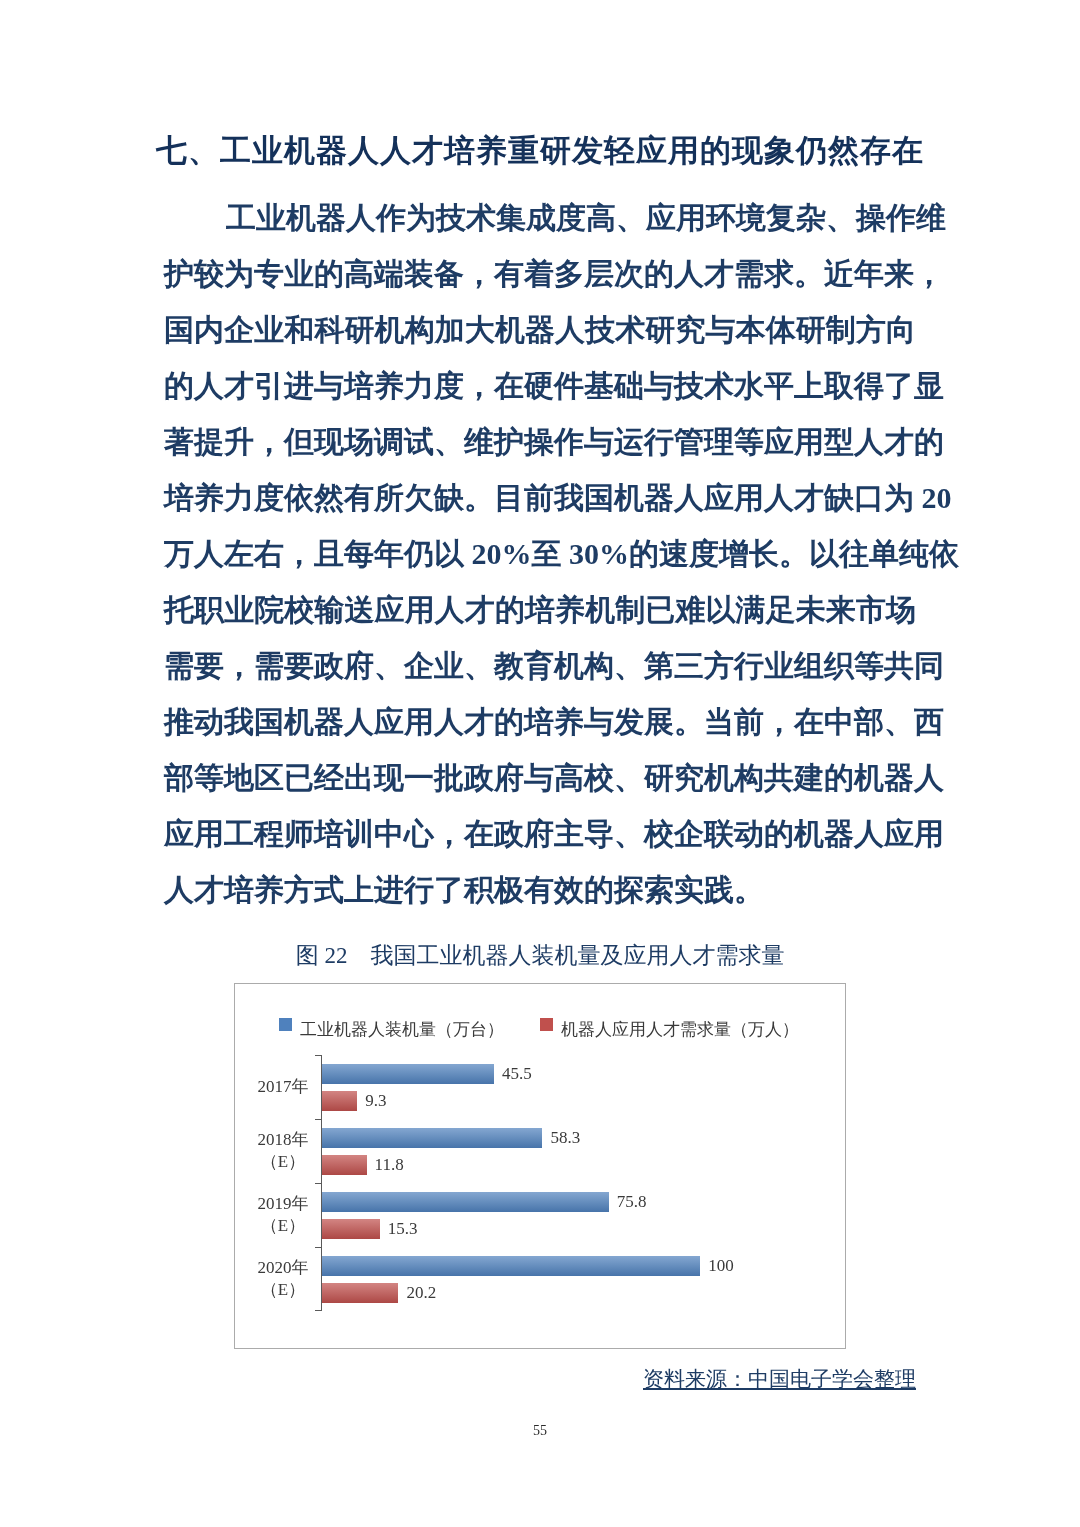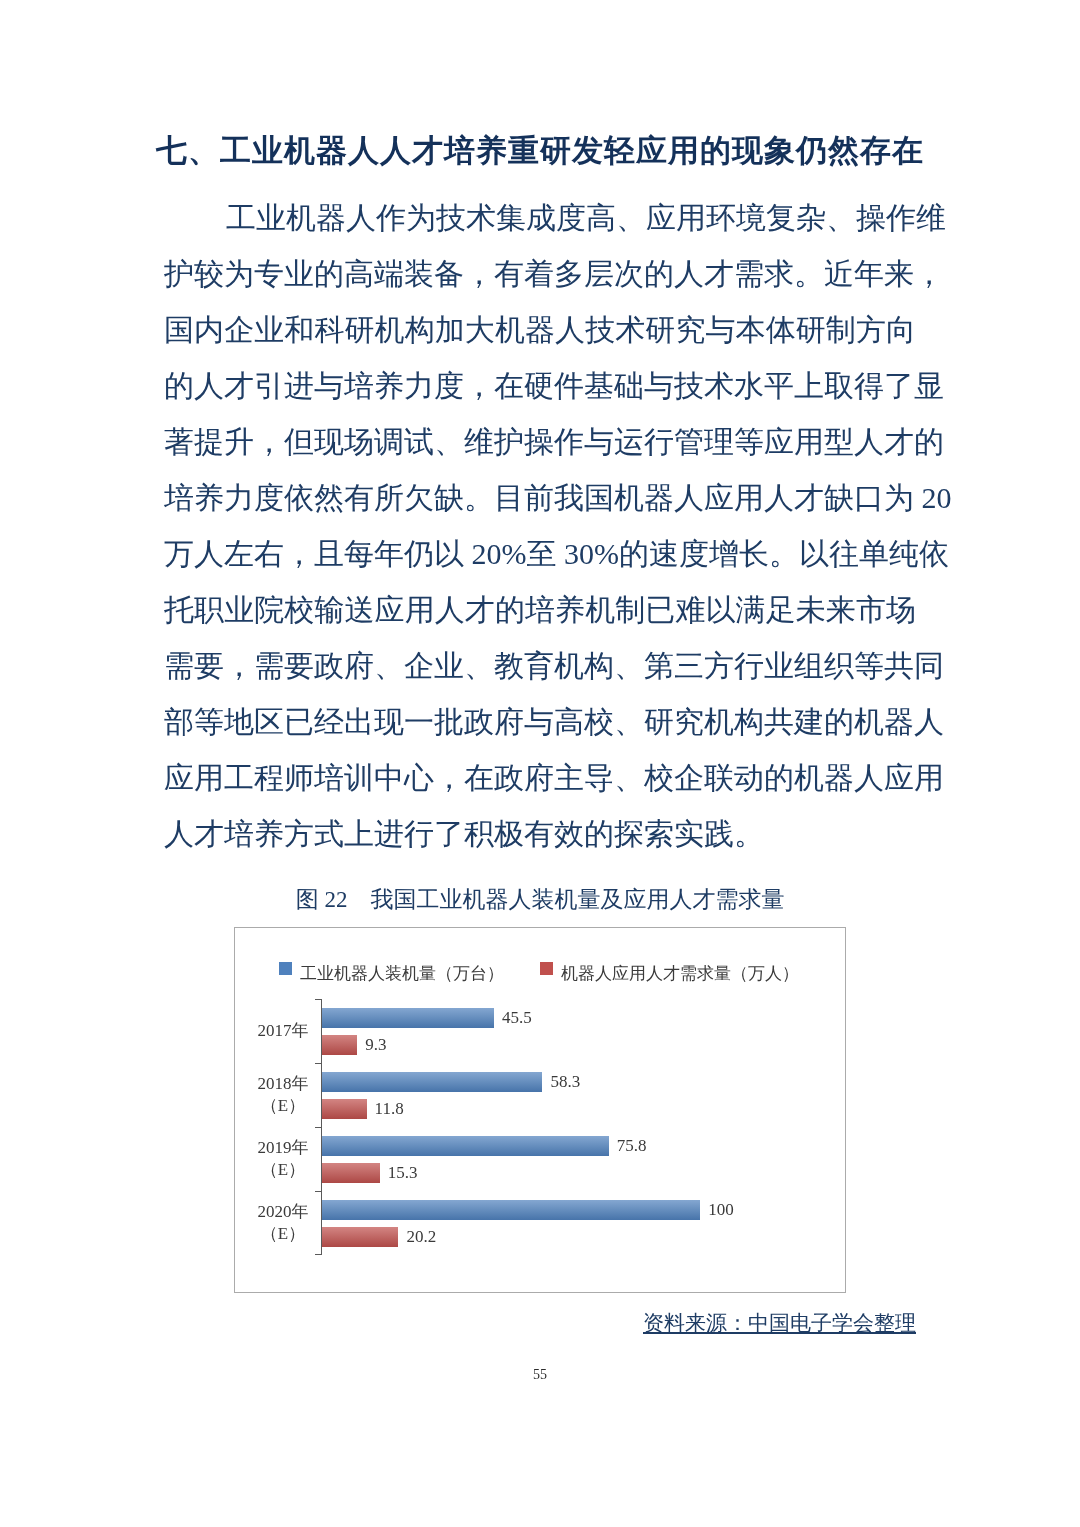--- a/index.html
+++ b/index.html
@@ -19,21 +19,21 @@
     font-size:31px; font-weight:bold;
     color:#14315a;
     letter-spacing:1px;
     line-height:42px;
   }
 
   .paragraph { margin-top:18px; font-size:30px; color:#1e3c64; }
   .paragraph .line {
     height:56px; line-height:56px;
     text-align:justify; text-align-last:justify;
-    white-space:nowrap; overflow:visible;
+    white-space:nowrap; overflow:visible;font-weight:bold;
   }
   .paragraph .line:last-child { text-align-last:left; }
   .paragraph .line.first { padding-left:62px; }
 
   .figure-caption {
     margin-top:22px;
     text-align:center;
     font-size:23px; color:#1e3c64;
   }
 
@@ -102,20 +102,21 @@
     <div class="paragraph" id="paragraph">
         <div class="line first">工业机器人作为技术集成度高、应用环境复杂、操作维</div>
         <div class="line">护较为专业的高端装备，有着多层次的人才需求。近年来，</div>
         <div class="line">国内企业和科研机构加大机器人技术研究与本体研制方向</div>
         <div class="line">的人才引进与培养力度，在硬件基础与技术水平上取得了显</div>
         <div class="line">著提升，但现场调试、维护操作与运行管理等应用型人才的</div>
         <div class="line">培养力度依然有所欠缺。目前我国机器人应用人才缺口为 20</div>
         <div class="line">万人左右，且每年仍以 20%至 30%的速度增长。以往单纯依</div>
         <div class="line">托职业院校输送应用人才的培养机制已难以满足未来市场</div>
         <div class="line">需要，需要政府、企业、教育机构、第三方行业组织等共同</div>
+        <div class="line">推动我国机器人应用人才的培养与发展。当前，在中部、西</div>
         <div class="line">部等地区已经出现一批政府与高校、研究机构共建的机器人</div>
         <div class="line">应用工程师培训中心，在政府主导、校企联动的机器人应用</div>
         <div class="line">人才培养方式上进行了积极有效的探索实践。</div>
       </div>
   </div>
 
   <div class="figure-caption">图 22　我国工业机器人装机量及应用人才需求量</div>
 
   <div class="chart-box">
     <div class="legend" id="legend">

